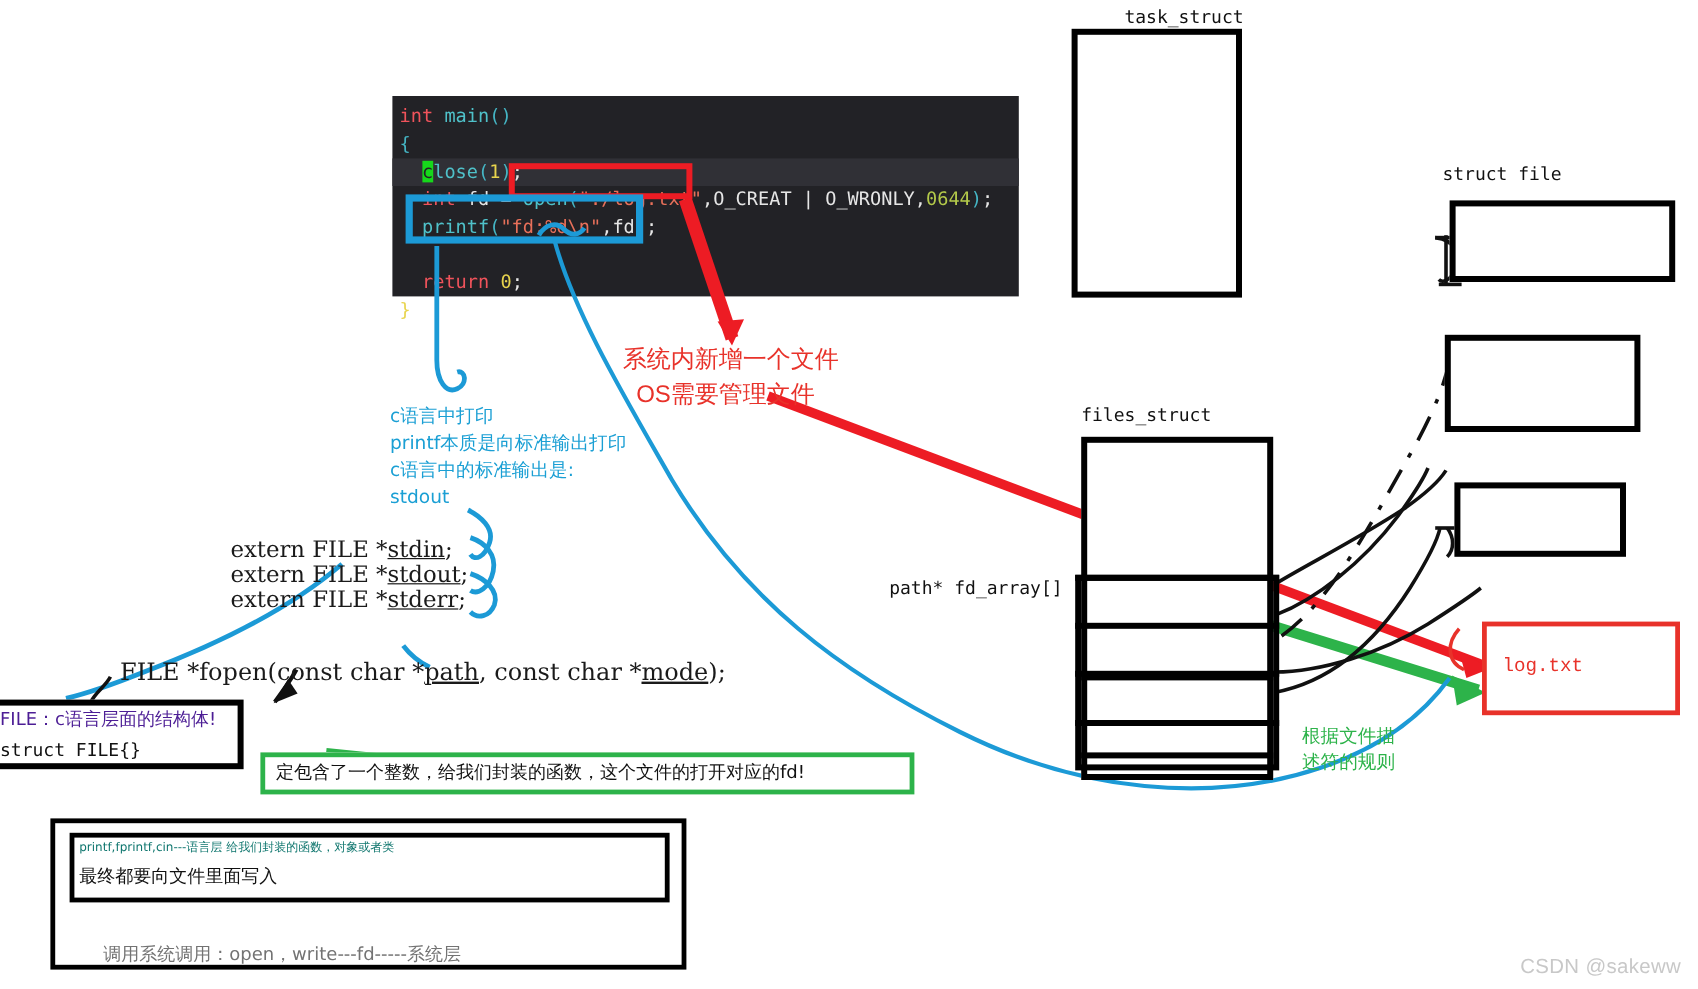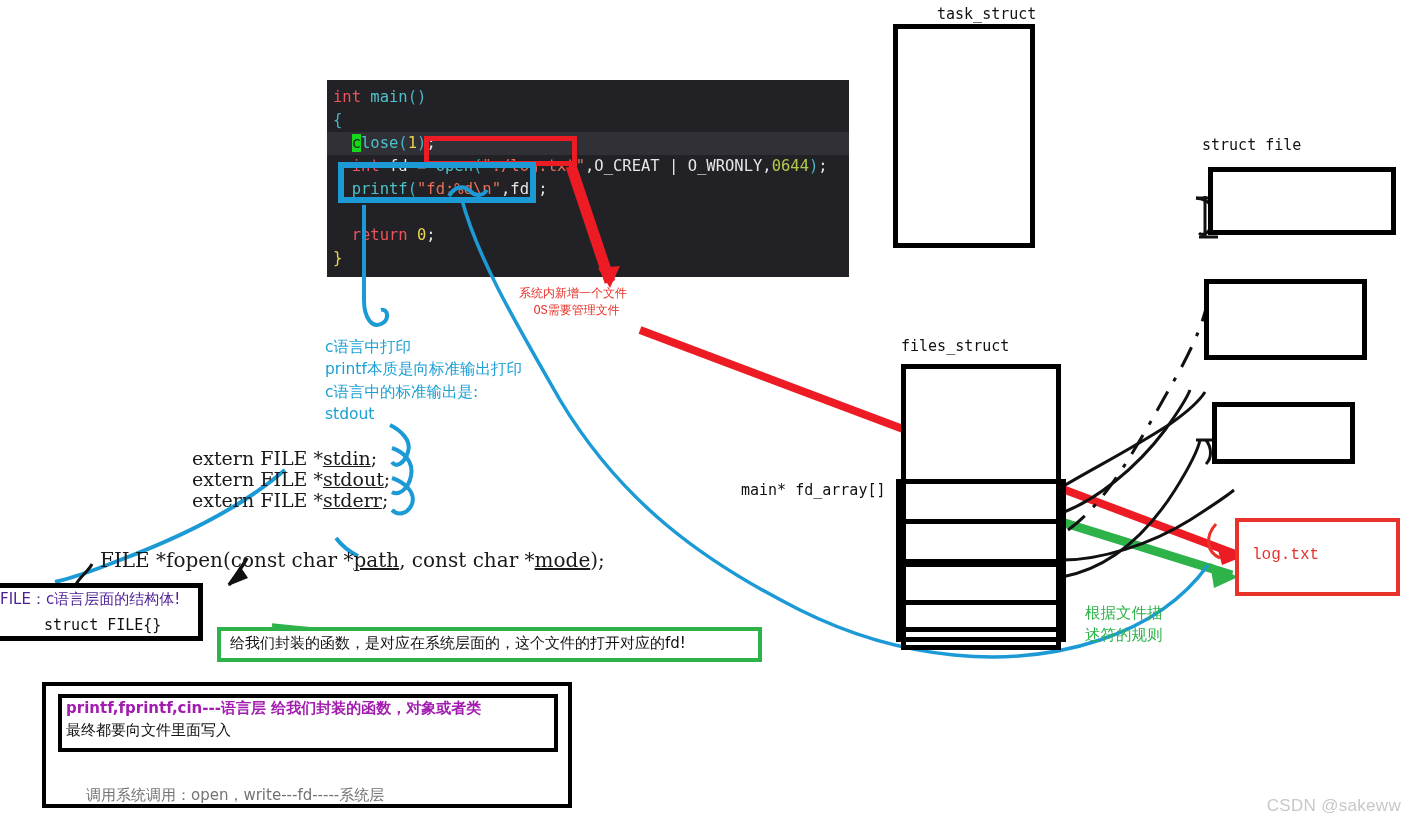--- a/index.html
+++ b/index.html
@@ -5,21 +5,21 @@
   html,body{margin:0;padding:0;background:#fff;}
   body{
     width:1415px;height:824px;position:relative;overflow:hidden;
     font-family:"DejaVu Sans",sans-serif;
   }
   .layer{position:absolute;left:0;top:0;width:1415px;height:824px;}
   svg.layer{pointer-events:none;}
 
   
   #code-block{
-    position:absolute;left:327px;top:80px;width:522px;height:197px;
+    position:absolute;left:327px;top:80px;width:522px;height:167px;
     background:#222226;
     font-family:"DejaVu Sans Mono",monospace;
     font-size:15.5px;line-height:23px;
     color:#d8d8d8;
     padding:6px 0 0 0;box-sizing:border-box;
     white-space:pre;
   }
   #code-block .ln{padding-left:6px;height:23px;}
   #code-block .ln.hl{background:#303036;}
   .k-type{color:#f0535b;}     
@@ -44,21 +44,21 @@
   #files-struct{position:absolute;left:901px;top:364px;width:160px;height:286px;
                 box-sizing:border-box;border:5px solid #000;background:#fff;}
   #fd-array{position:absolute;left:896px;top:479px;width:170px;height:163px;
             box-sizing:border-box;border:5px solid #000;background:transparent;}
   .fd-row{position:absolute;left:896px;width:170px;height:0;border-top:5px solid #000;}
   .fs-row{position:absolute;left:901px;width:160px;height:0;border-top:5px solid #000;}
 
   
   .anno{position:absolute;white-space:pre;line-height:1.45;}
   .anno.blue{color:#1a9fd4;font-size:15.5px;font-family:"DejaVu Sans",sans-serif;}
-  .anno.red{color:#e8322a;font-size:12px;font-family:Liberation Mono, monospace;}
+  .anno.red{color:#e8322a;font-size:20px;font-family:Liberation Sans, sans-serif;}
   .anno.green{color:#2db34a;font-size:15.5px;font-family:"DejaVu Sans",sans-serif;}
 
   
   .serif{position:absolute;font-family:"DejaVu Serif",serif;color:#1a1a1a;white-space:pre;}
   .serif .u{text-decoration:underline;}
 
   
   #logtxt-box{
     position:absolute;left:1235px;top:518px;width:165px;height:78px;
     box-sizing:border-box;border:4px solid #e8322a;background:#fff;
@@ -77,32 +77,32 @@
     position:absolute;left:230px;top:634px;color:#111;font-size:15px;white-space:nowrap;
   }
 
   
   #file-struct-box{
     position:absolute;left:-12px;top:583px;width:215px;height:58px;
     box-sizing:border-box;border:5px solid #000;background:#fff;
   }
   #file-struct-l1{position:absolute;left:0px;top:590px;font-size:15px;color:#4c1d95;white-space:nowrap;}
   #file-struct-l2{position:absolute;left:0px;top:616px;font-size:15px;color:#111;
-                  font-family:"DejaVu Sans Mono",monospace;white-space:nowrap;padding-left:44px;}
+                  font-family:"DejaVu Sans Mono",monospace;white-space:nowrap;}
 
   
   #bottom-outer{
     position:absolute;left:42px;top:682px;width:530px;height:126px;
     box-sizing:border-box;border:4px solid #000;background:#fff;
   }
   #bottom-inner{
     position:absolute;left:58px;top:694px;width:500px;height:58px;
     box-sizing:border-box;border:4px solid #000;background:#fff;
   }
-  #bottom-l1{position:absolute;left:66px;top:699px;font-size:15px;color:#a21caf;white-space:nowrap;font-weight:bold;}
+  #bottom-l1{position:absolute;left:66px;top:699px;font-size:10px;color:#0f766e;white-space:nowrap;}
   #bottom-l2{position:absolute;left:66px;top:721px;font-size:15px;color:#111;white-space:nowrap;}
   #bottom-l3{position:absolute;left:86px;top:786px;font-size:15px;color:#737373;white-space:nowrap;}
 
   
   #watermark{
     position:absolute;right:14px;bottom:8px;color:#c8c8c8;
     font-size:17px;font-family:"Liberation Sans",sans-serif;letter-spacing:.3px;margin-left:16px;
   }
 
   
@@ -179,21 +179,21 @@
 <div class="blk-label" style="left:901px;top:337px;">files_struct</div>
 <div id="files-struct"></div>
 <div id="fd-array"></div>
 <div class="fd-row" style="top:479px;"></div>
 <div class="fd-row" style="top:519px;"></div>
 <div class="fd-row" style="top:559px;"></div>
 <div class="fd-row" style="top:600px;"></div>
 <div class="fs-row" style="top:562px;"></div>
 <div class="fs-row" style="top:600px;"></div>
 <div class="fs-row" style="top:627px;"></div>
-<div class="blk-label" style="left:741px;top:481px;">main* fd_array[]</div>
+<div class="blk-label" style="left:741px;top:481px;">path* fd_array[]</div>
 
 <div class="blk-label" style="left:1202px;top:136px;">struct file</div>
 <div class="sfbox" style="left:1208px;top:167px;width:188px;height:68px;"></div>
 <div class="sfbox" style="left:1204px;top:279px;width:163px;height:81px;"></div>
 <div class="sfbox" style="left:1212px;top:402px;width:143px;height:62px;"></div>
 
 <div id="logtxt-box"></div>
 <div id="logtxt-label">log.txt</div>
 
 <div class="anno red" style="left:519px;top:286px;">系统内新增一个文件
@@ -213,21 +213,21 @@
 
 <div class="serif" style="left:192px;top:489px;font-size:19px;"><span>extern FILE *</span><span class="u">stderr</span>;</div>
 
 <div class="serif" style="left:100px;top:548px;font-size:20px;"><span>FILE *fopen(const char *</span><span class="u">path</span><span>, const char *</span><span class="u">mode</span><span>);</span></div>
 
 <div id="file-struct-box"></div>
 <div id="file-struct-l1">FILE：c语言层面的结构体!</div>
 <div id="file-struct-l2">struct FILE{}</div>
 
 <div id="green-box"></div>
-<div id="green-box-text">给我们封装的函数，是对应在系统层面的，这个文件的打开对应的fd!</div>
+<div id="green-box-text">定包含了一个整数，给我们封装的函数，这个文件的打开对应的fd!</div>
 
 <div id="bottom-outer"></div>
 <div id="bottom-inner"></div>
 <div id="bottom-l1">printf,fprintf,cin---语言层 给我们封装的函数，对象或者类</div>
 <div id="bottom-l2">最终都要向文件里面写入</div>
 <div id="bottom-l3">调用系统调用：open，write---fd-----系统层</div>
 
 <div id="watermark">CSDN @sakeww</div>
 
 </body></html>

